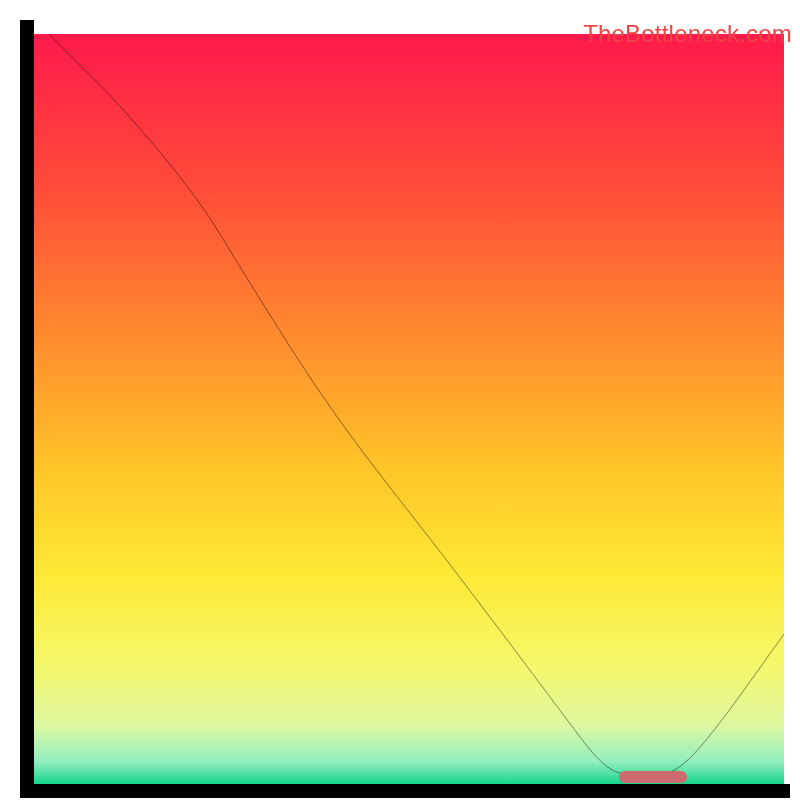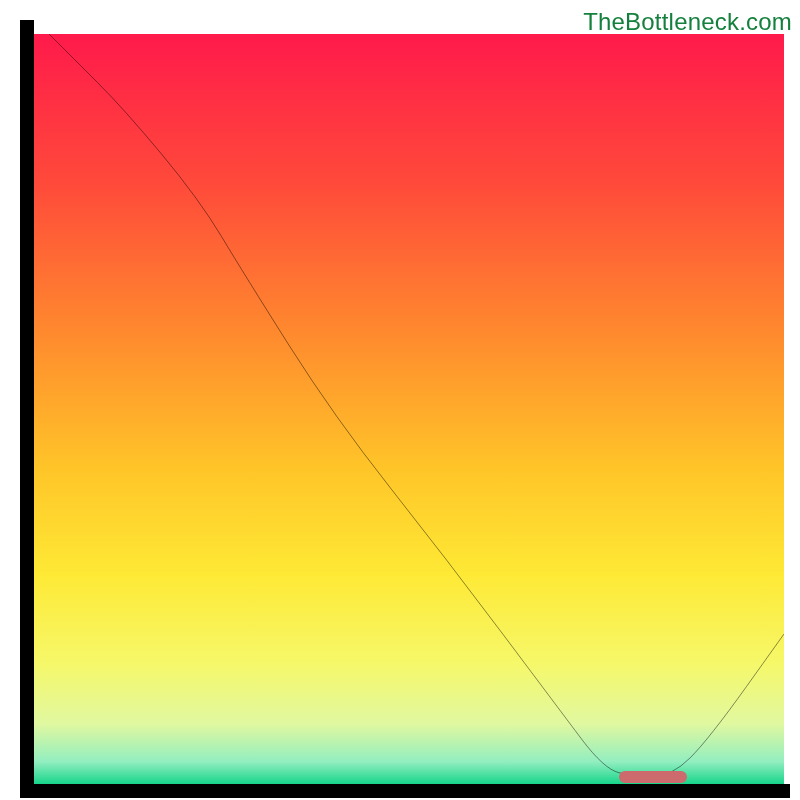--- a/index.html
+++ b/index.html
@@ -45,25 +45,25 @@
     height: 14px;
   }
   .axis.y {
     left: 20px;
     top: 20px;
     width: 14px;
     height: 778px;
   }
   .watermark {
     position: absolute;
-    top: 8px;
+    top: 20px;
     right: 8px;
     font-size: 24px;
     font-weight: 400;
-    color: #15803d;
+    color: #ef4444;
     letter-spacing: 0.2px;
   }
   .marker {
     position: absolute;
     height: 12px;
     border-radius: 6px;
     background: #cd6a6d;
   }
 </style>
 </head>

